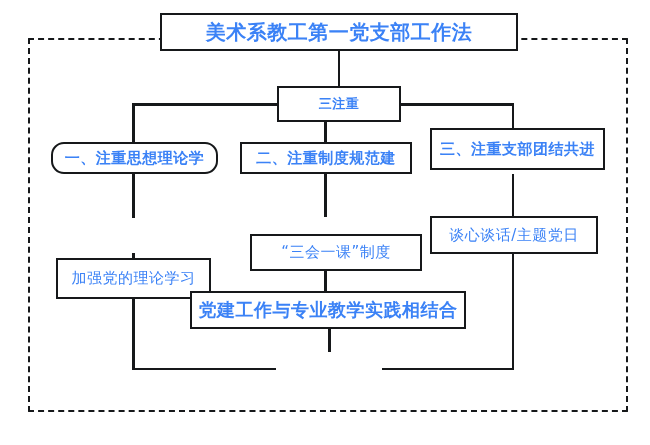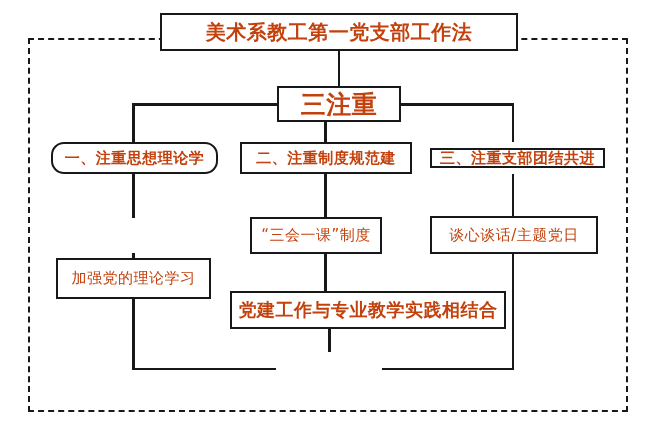--- a/index.html
+++ b/index.html
@@ -23,40 +23,40 @@
   .h{height:2.5px;}
   .v{width:2.5px;}
 
   
   .node{
     position:absolute;
     box-sizing:border-box;
     background:#ffffff;
     border:2.5px solid #16181a;
     display:flex;align-items:center;justify-content:center;
-    color:#c2410c;
+    color:#3b82f6;
     white-space:nowrap;
     letter-spacing:0.5px;
     z-index:5;
   }
   .bold{font-weight:700;}
   .reg{font-weight:400;}
 
   .title-box{left:160px;top:13px;width:358px;height:38px;font-size:20px;}
-  .l2-box{left:277px;top:86px;width:124px;height:36px;font-size:25px;}
+  .l2-box{left:277px;top:86px;width:124px;height:36px;font-size:13px;}
 
   .b1{left:51px;top:142px;width:167px;height:32px;font-size:15px;border-radius:13px;}
   .b2{left:240px;top:142px;width:172px;height:32px;font-size:15px;}
-  .b3{left:430px;top:148px;width:175px;height:20px;font-size:15px;}
+  .b3{left:430px;top:128px;width:175px;height:42px;font-size:15px;}
 
   .c1{left:56px;top:218px;width:155px;height:41px;font-size:15px;margin-top:40px;}
-  .c2{left:250px;top:217px;width:132px;height:37px;font-size:15px;}
+  .c2{left:250px;top:234px;width:172px;height:37px;font-size:15px;}
   .c3{left:430px;top:216px;width:168px;height:38px;font-size:15px;}
 
-  .merge{left:190px;top:291px;width:276px;height:38px;font-size:18px;margin-left:40px;}
+  .merge{left:190px;top:291px;width:276px;height:38px;font-size:18px;}
   .bottom-box{left:274px;top:352px;width:110px;height:36px;font-size:19px;}
 </style>
 </head>
 <body>
 
 <div id="canvas">
 
   <div class="frame"></div>
 
   <div class="ln v" style="left:337.5px;top:51px;height:35px;"></div>

